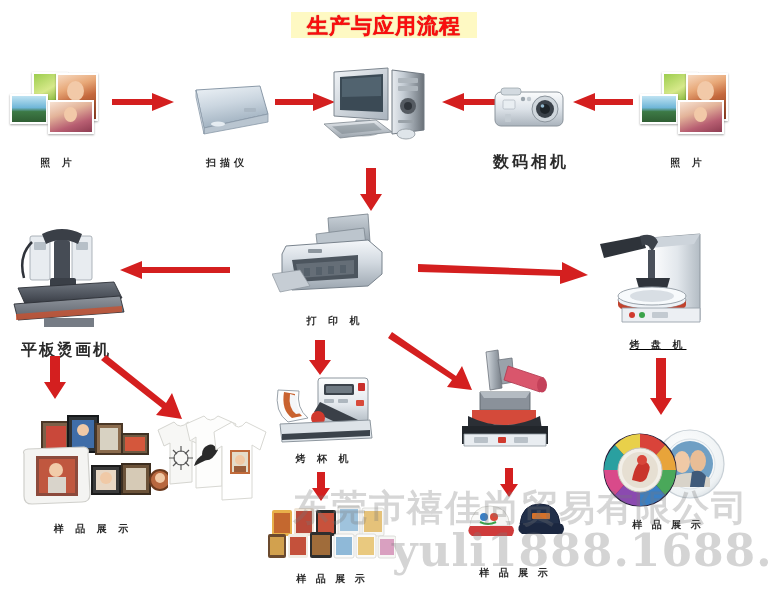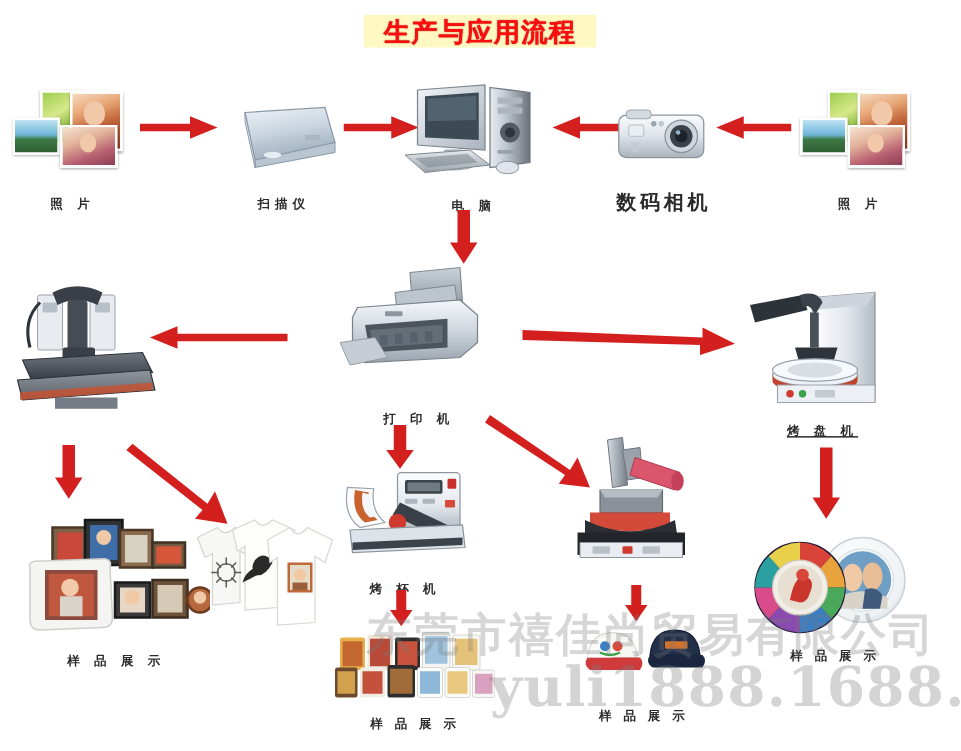--- a/index.html
+++ b/index.html
@@ -150,21 +150,20 @@
         <path d="M24 17 L63 14.5 L63 34 L24 35 Z" fill="#5b6d7a" opacity="0.7"></path>
         <path d="M38 58 L52 58 L54 68 L36 68 Z" fill="#c2cad2" stroke="#8d959d" stroke-width="0.7"></path>
         <ellipse cx="45" cy="70" rx="16" ry="4" fill="#d5dce2" stroke="#939ba2" stroke-width="0.7"></ellipse>
 
         <path d="M6 62 L58 58 L74 70 L22 76 Z" fill="url(#kbd)" stroke="#7f888f" stroke-width="0.8"></path>
         <path d="M14 64.5 L56 61 L64 68 L24 72 Z" fill="#7c868e" opacity="0.55"></path>
 
         <ellipse cx="88" cy="72" rx="9" ry="5" fill="#dfe5ea" stroke="#8d959d" stroke-width="0.8"></ellipse>
       </svg>
     </div>
-    <div class="cap" style="margin-top:6px;">电 脑</div>
   </div>
 
   <div class="arrow" style="left:442px;top:90px;">
     <svg width="58" height="24" viewBox="0 0 58 24">
       <path d="M58 9 h-36 v-6 l-22 9 22 9 v-6 h36 z" fill="#d41f1f"></path>
     </svg>
   </div>
 
   <div class="node" style="left:487px;top:80px;width:88px;">
     <div class="art">
@@ -244,21 +243,21 @@
         <rect x="32" y="56" width="6" height="8" fill="#55606a"></rect>
         <rect x="44" y="55" width="6" height="8" fill="#55606a"></rect>
         <rect x="56" y="54" width="6" height="8" fill="#55606a"></rect>
         <rect x="68" y="53" width="6" height="8" fill="#55606a"></rect>
 
         <path d="M0 62 L28 58 L38 74 L8 80 Z" fill="#c6cdd4" stroke="#8b949c" stroke-width="0.7"></path>
 
         <rect x="36" y="37" width="14" height="4" rx="1" fill="#8d969e"></rect>
       </svg>
     </div>
-    <div class="cap" style="margin-top:20px;">打 印 机</div>
+    <div class="cap" style="margin-top:6px;">打 印 机</div>
   </div>
 
   <div class="arrow" style="left:118px;top:258px;">
     <svg width="112" height="24" viewBox="0 0 112 24">
       <path d="M112 9 h-88 v-6 l-22 9 22 9 v-6 h88 z" fill="#d41f1f"></path>
     </svg>
   </div>
 
   <div class="node" style="left:4px;top:226px;width:124px;">
     <div class="art">
@@ -286,20 +285,21 @@
 
         <path d="M28 16 Q14 30 20 52" stroke="#2f333a" stroke-width="2.5" fill="none"></path>
 
         <path d="M14 62 L110 56 L118 72 L22 80 Z" fill="url(#fbplate)" stroke="#2c3037" stroke-width="0.9"></path>
 
         <path d="M10 78 L116 70 L120 86 L14 94 Z" fill="url(#fbbase)" stroke="#2c3037" stroke-width="0.9"></path>
         <path d="M12 88 L118 80 L118 86 L12 94 Z" fill="#c9512f" opacity="0.8"></path>
         <rect x="40" y="92" width="50" height="9" fill="#767c85"></rect>
       </svg>
     </div>
+    <div class="cap sm" style="margin-top:6px;letter-spacing:2px;">平板烫画机</div>
   </div>
 
   <div class="arrow" style="left:418px;top:258px;">
     <svg width="172" height="28" viewBox="0 0 172 28">
       <path d="M0 6 L144 12 L144 4 L170 17 L142 26 L142 18 L0 14 z" fill="#d41f1f"></path>
     </svg>
   </div>
 
   <div class="node" style="left:596px;top:222px;width:124px;text-decoration:underline;">
     <div class="art">
@@ -371,21 +371,21 @@
         <rect x="66" y="31" width="10" height="4" rx="1" fill="#aeb7bf"></rect>
         <rect x="84" y="32" width="8" height="6" rx="1" fill="#d84a3a"></rect>
 
         <path d="M48 34 L86 52 L80 62 L42 44 Z" fill="#3a4048"></path>
         <circle cx="46" cy="50" r="7" fill="#d03a2e"></circle>
 
         <path d="M8 56 L98 52 L100 70 L10 74 Z" fill="#dde3e8" stroke="#8e979f" stroke-width="1"></path>
         <path d="M10 66 L98 62 L98 68 L10 72 Z" fill="#3b434b"></path>
       </svg>
     </div>
-    <div class="cap" style="margin-top:14px;">烤 杯 机</div>
+    <div class="cap" style="margin-top:2px;">烤 杯 机</div>
   </div>
 
   <div class="node" style="left:452px;top:348px;width:106px;">
     <div class="art">
       <svg width="106" height="104" viewBox="0 0 106 104">
         <defs>
           <linearGradient id="cpmetal" x1="0" y1="0" x2="1" y2="0">
             <stop offset="0" stop-color="#d6dbe0"></stop>
               <stop offset="0.5" stop-color="#a3abb3"></stop>
             <stop offset="1" stop-color="#767d85"></stop>

